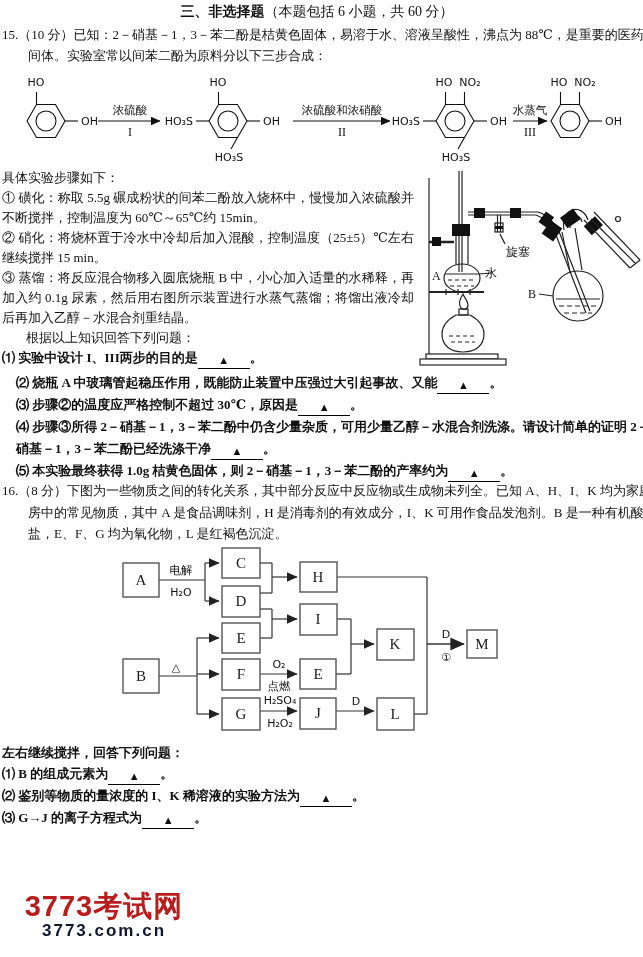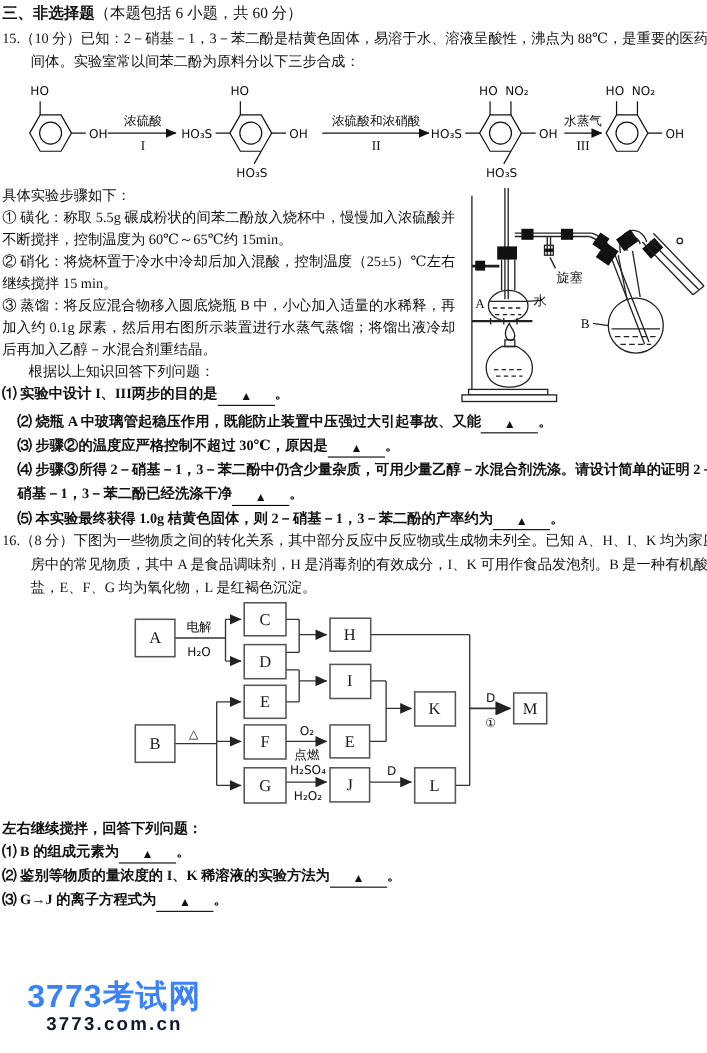--- a/index.html
+++ b/index.html
@@ -1,37 +1,37 @@
 <!DOCTYPE html>
 <html><head>
 <meta charset="utf-8">
 <style>
   html,body{margin:0;padding:0;background:#fff;}
   .page{position:relative;width:643px;height:957px;background:#fff;overflow:hidden;
         font-family:"Liberation Serif","DejaVu Serif",serif;color:#111;font-size:13px;}
   .abs{position:absolute;}
-  .heading{top:3px;left:2px;width:630px;font-size:14px;}
+  .heading{top:3px;left:2px;width:630px;font-size:14px;text-align:center;}
   .heading b{font-weight:bold;}
   .intro15{top:24px;left:2px;width:637px;line-height:21px;padding-left:26px;text-indent:-26px;}
   .scheme{top:66px;left:0px;}
   .stepsRegion{top:168px;left:2px;width:639px;line-height:20px;}
   .apparatusWrap{float:right;width:223px;height:200px;margin-left:4px;}
   .stepP{margin:0;text-align:justify;}
   .prompt15{margin:0;text-indent:24px;}
   .q15qs{top:372px;left:16px;width:638px;line-height:21.5px;}
   .intro16{top:480px;left:2px;width:638px;line-height:21.5px;padding-left:26px;text-indent:-26px;}
   .flow{top:543px;left:0px;}
   .q16qs{top:742px;left:2px;width:638px;line-height:21px;}
   .qline{margin:0;font-weight:bold;}
   .blank{display:inline-block;min-width:44px;height:15px;line-height:14px;
          border-bottom:1.3px solid #000;text-align:center;vertical-align:-2px;padding:0 4px;}
   .blank-mark{font-size:11px;}
   .watermark{top:891px;left:14px;width:180px;text-align:center;
              font-family:"Liberation Sans","DejaVu Sans",sans-serif;}
-  .wm1{font-size:29px;font-weight:bold;color:#3b82f6;letter-spacing:1px;line-height:30px;}
+  .wm1{font-size:29px;font-weight:bold;color:#b91c1c;letter-spacing:1px;line-height:30px;}
   .wm2{font-size:17px;font-weight:bold;color:#0f172a;letter-spacing:2px;line-height:20px;}
   svg text{font-family:"DejaVu Sans","Liberation Sans",sans-serif;}
   text.cjk{font-size:11.5px;}
   text.frm{font-size:11px;}
   text.rom{font-size:12px;font-family:"Liberation Serif","DejaVu Serif",serif;}
   text.boxl{font-size:15px;font-family:"Liberation Serif","DejaVu Serif",serif;fill:#1a1a1a;}
   text.appl{font-size:12px;font-family:"Liberation Serif","DejaVu Serif",serif;}
 </style>
 </head>
 <body>

